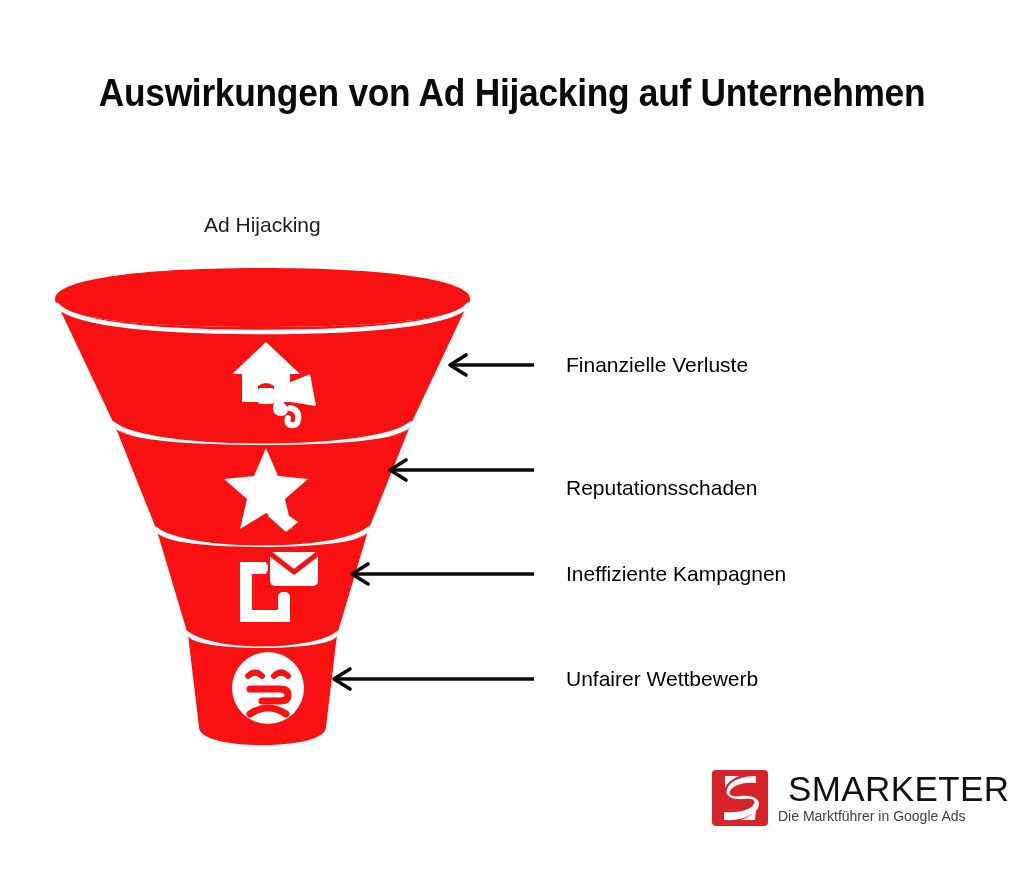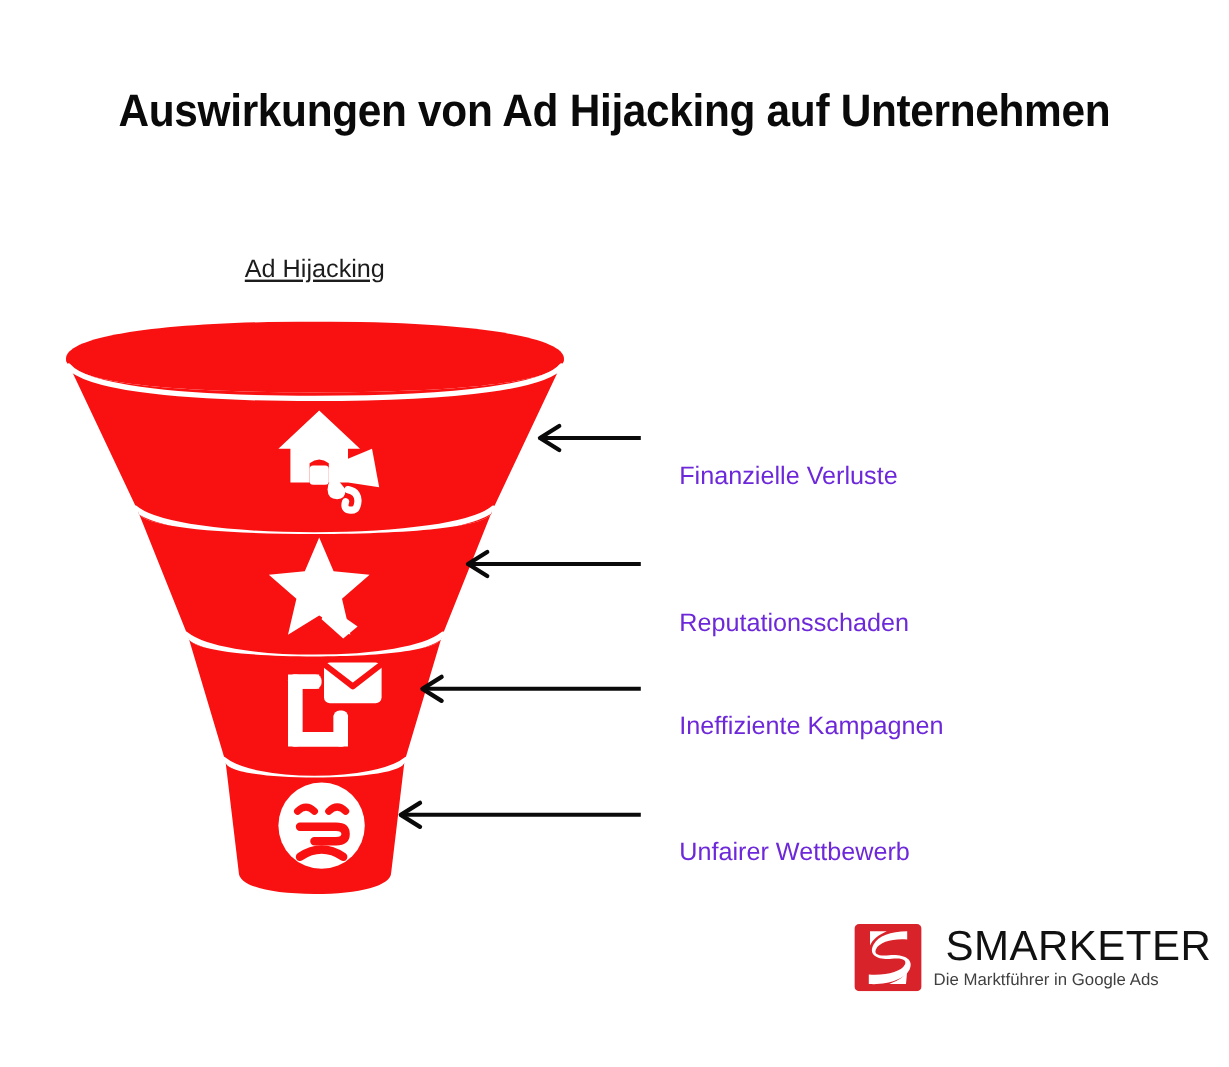--- a/index.html
+++ b/index.html
@@ -46,31 +46,30 @@
   }
   #funnel-graphic svg { display: block; }
 
   
   .caption {
     position: absolute;
     font-size: 21px;
     color: #1c1c1c;
     white-space: nowrap;
   }
-  #caption-top  { left: 204px; top: 213px; text-decoration: underline; }
+  #caption-top  { left: 204px; top: 213px; }
   #caption-bottom { left: 172px; top: 783px; }
 
   
   .callout-label {
     position: absolute;
     font-size: 21px;
-    color: #6d28d9;
+    color: #000000;
     white-space: nowrap;
     left: 566px;
-    margin-top: 32px;
   }
   .callout-arrow {
     position: absolute;
     height: 26px;
   }
   .callout-arrow svg { display: block; overflow: visible; }
 
   
   #logo {
     position: absolute;

